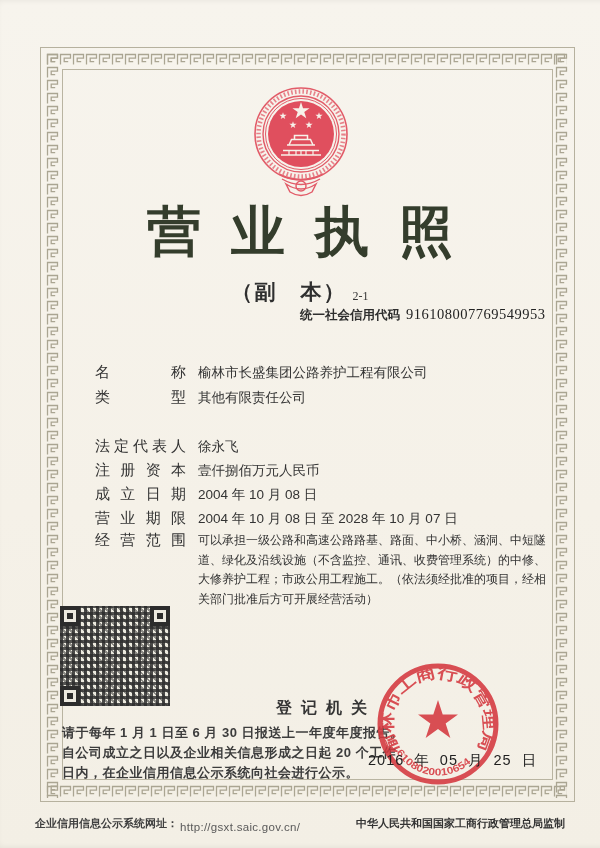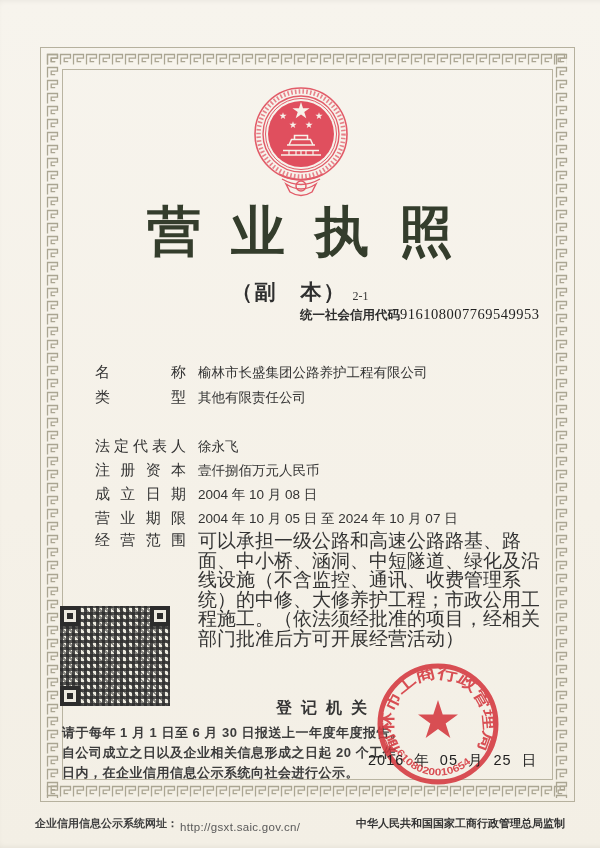--- a/index.html
+++ b/index.html
@@ -15,29 +15,29 @@
   .band-left{left:46px;top:53px;}
   .band-right{left:555px;top:53px;}
   
   .emblem{position:absolute;left:251px;top:82px;}
   
   .title{position:absolute;left:0;top:196px;width:600px;text-align:center;font-size:54px;font-weight:900;
          color:#343d2c;letter-spacing:30px;padding-left:30px;box-sizing:border-box;font-family:"DejaVu Sans",sans-serif;}
   .subtitle-row{position:absolute;left:0;top:278px;width:600px;display:flex;justify-content:center;align-items:flex-end;gap:6px;}
   .subtitle{font-size:21px;font-weight:700;color:#2f2f2f;letter-spacing:2px;}
   .copyno{font-size:12px;color:#333;font-family:"Liberation Serif",serif;padding-bottom:2px;}
-  .creditline{position:absolute;left:300px;top:306px;display:flex;align-items:baseline;}
+  .creditline{position:absolute;left:300px;top:306px;display:flex;align-items:baseline;gap:6px;}
   .creditlabel{font-size:12.5px;font-weight:700;color:#2e2e2e;}
   .creditvalue{font-size:14.5px;color:#222;font-family:"Liberation Serif",serif;letter-spacing:.5px;}
   
   .frow{position:absolute;left:95px;display:flex;align-items:flex-start;}
   .flabel{width:92px;font-size:15px;color:#333;text-align:justify;text-align-last:justify;flex:none;letter-spacing:1px;}
   .fvalue{margin-left:11px;width:352px;font-size:13.5px;line-height:20px;color:#333;}
   .fvalue.small{font-size:11.5px;line-height:15px;padding-top:2px;}
-  .fvalue.scope{font-size:19px;line-height:19.5px;}
+  .fvalue.scope{font-size:12px;line-height:19.5px;}
   
   .qr{position:absolute;left:60px;top:606px;width:110px;height:100px;background-color:#eceadf;
       background-image:
         repeating-linear-gradient(90deg,rgba(45,45,45,.85) 0 3px,transparent 3px 6px),
         repeating-linear-gradient(0deg,rgba(45,45,45,.8) 0 3px,transparent 3px 7px),
         repeating-linear-gradient(45deg,rgba(45,45,45,.5) 0 2px,transparent 2px 5px);}
   .finder{position:absolute;width:20px;height:20px;border:4px solid #2c2c2c;background:#ece9e0;box-sizing:border-box;}
   .finder::after{content:"";position:absolute;left:3px;top:3px;width:6px;height:6px;background:#2c2c2c;}
   .finder.tl{left:0;top:0;} .finder.tr{right:0;top:0;} .finder.bl{left:0;bottom:0;}
   
@@ -135,21 +135,21 @@
   <div class="frow" style="top:437px">
     <span class="flabel">法定代表人</span>
     <span class="fvalue">徐永飞</span>
   </div>
   <div class="frow" style="top:485px">
     <span class="flabel">成立日期</span>
     <span class="fvalue">2004 年 10 月 08 日</span>
   </div>
   <div class="frow" style="top:509px">
     <span class="flabel">营业期限</span>
-    <span class="fvalue">2004 年 10 月 05 日 至 2024 年 10 月 07 日</span>
+    <span class="fvalue">2004 年 10 月 08 日 至 2028 年 10 月 07 日</span>
   </div>
   <div class="frow" style="top:531px">
     <span class="flabel">经营范围</span>
     <span class="fvalue scope">可以承担一级公路和高速公路路基、路面、中小桥、涵洞、中短隧道、绿化及沿线设施（不含监控、通讯、收费管理系统）的中修、大修养护工程；市政公用工程施工。（依法须经批准的项目，经相关部门批准后方可开展经营活动）</span>
   </div>
 
   <div class="qr">
     <div class="finder tl"></div>
     <div class="finder tr"></div>
     <div class="finder bl"></div>

